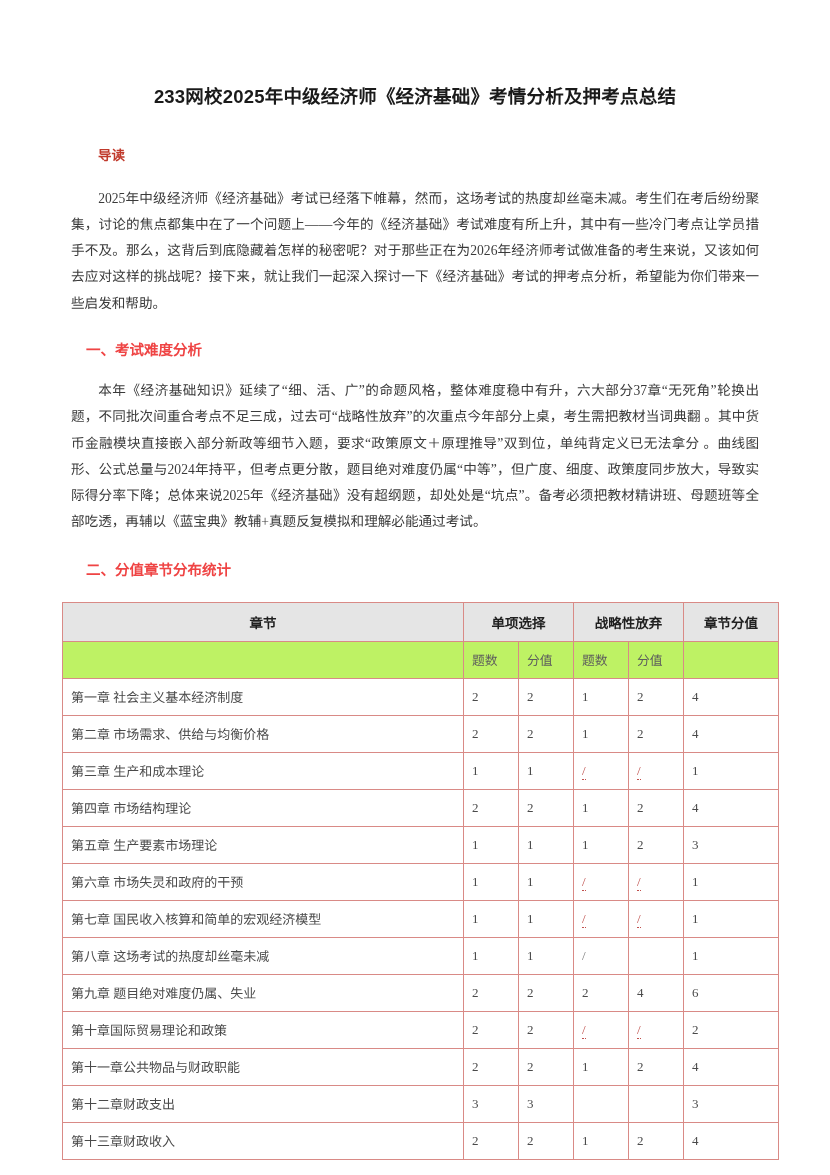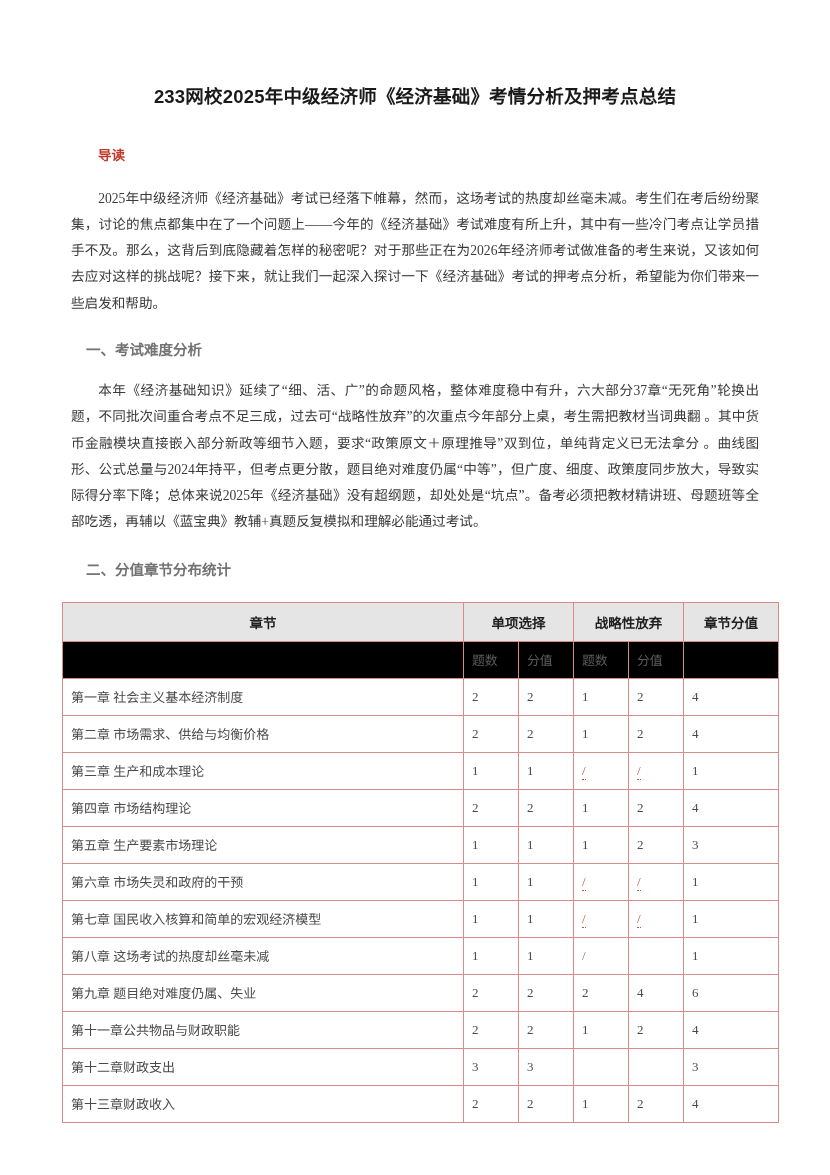--- a/index.html
+++ b/index.html
@@ -48,21 +48,21 @@
     color: #c0392b;
     line-height: 1.5;
   }
 
   .section-heading {
     margin: 0;
     padding-left: 24px;
     font-family: "Liberation Sans", "DejaVu Sans", sans-serif;
     font-weight: bold;
     font-size: 14.5px;
-    color: #737373;
+    color: #ef4444;
     line-height: 1.5;
   }
 
   #difficulty-heading { padding-top: 14px; }
   #distribution-heading { padding-top: 16px; }
 
   
   .body-para {
     margin: 9px;
     padding-top: 8px;
@@ -105,21 +105,21 @@
     height: 38px;
   }
 
   table.score-table thead th.chapter-head {
     text-align: center;
   }
 
   
   table.score-table tbody tr.sub-head td {
     height: 36px;
-    background: #000000;
+    background: #bef264;
     color: #5d5d5d;
     font-size: 12.8px;
     text-align: left;
   }
 
   table.score-table tbody tr.data-row td {
     height: 36px;
   }
 
   td.chapter-cell {
@@ -257,20 +257,28 @@
           </tr>
           <tr class="data-row">
             <td class="chapter-cell">第九章  题目绝对难度仍属、失业</td>
             <td class="num-cell">2</td>
             <td class="num-cell">2</td>
             <td class="num-cell">2</td>
             <td class="num-cell">4</td>
             <td class="num-cell">6</td>
           </tr>
           <tr class="data-row">
+            <td class="chapter-cell">第十章国际贸易理论和政策</td>
+            <td class="num-cell">2</td>
+            <td class="num-cell">2</td>
+            <td class="num-cell"><span class="slash-red">/</span></td>
+            <td class="num-cell"><span class="slash-red">/</span></td>
+            <td class="num-cell">2</td>
+          </tr>
+          <tr class="data-row">
             <td class="chapter-cell">第十一章公共物品与财政职能</td>
             <td class="num-cell">2</td>
             <td class="num-cell">2</td>
             <td class="num-cell">1</td>
             <td class="num-cell">2</td>
             <td class="num-cell">4</td>
           </tr>
           <tr class="data-row">
             <td class="chapter-cell">第十二章财政支出</td>
             <td class="num-cell">3</td>

